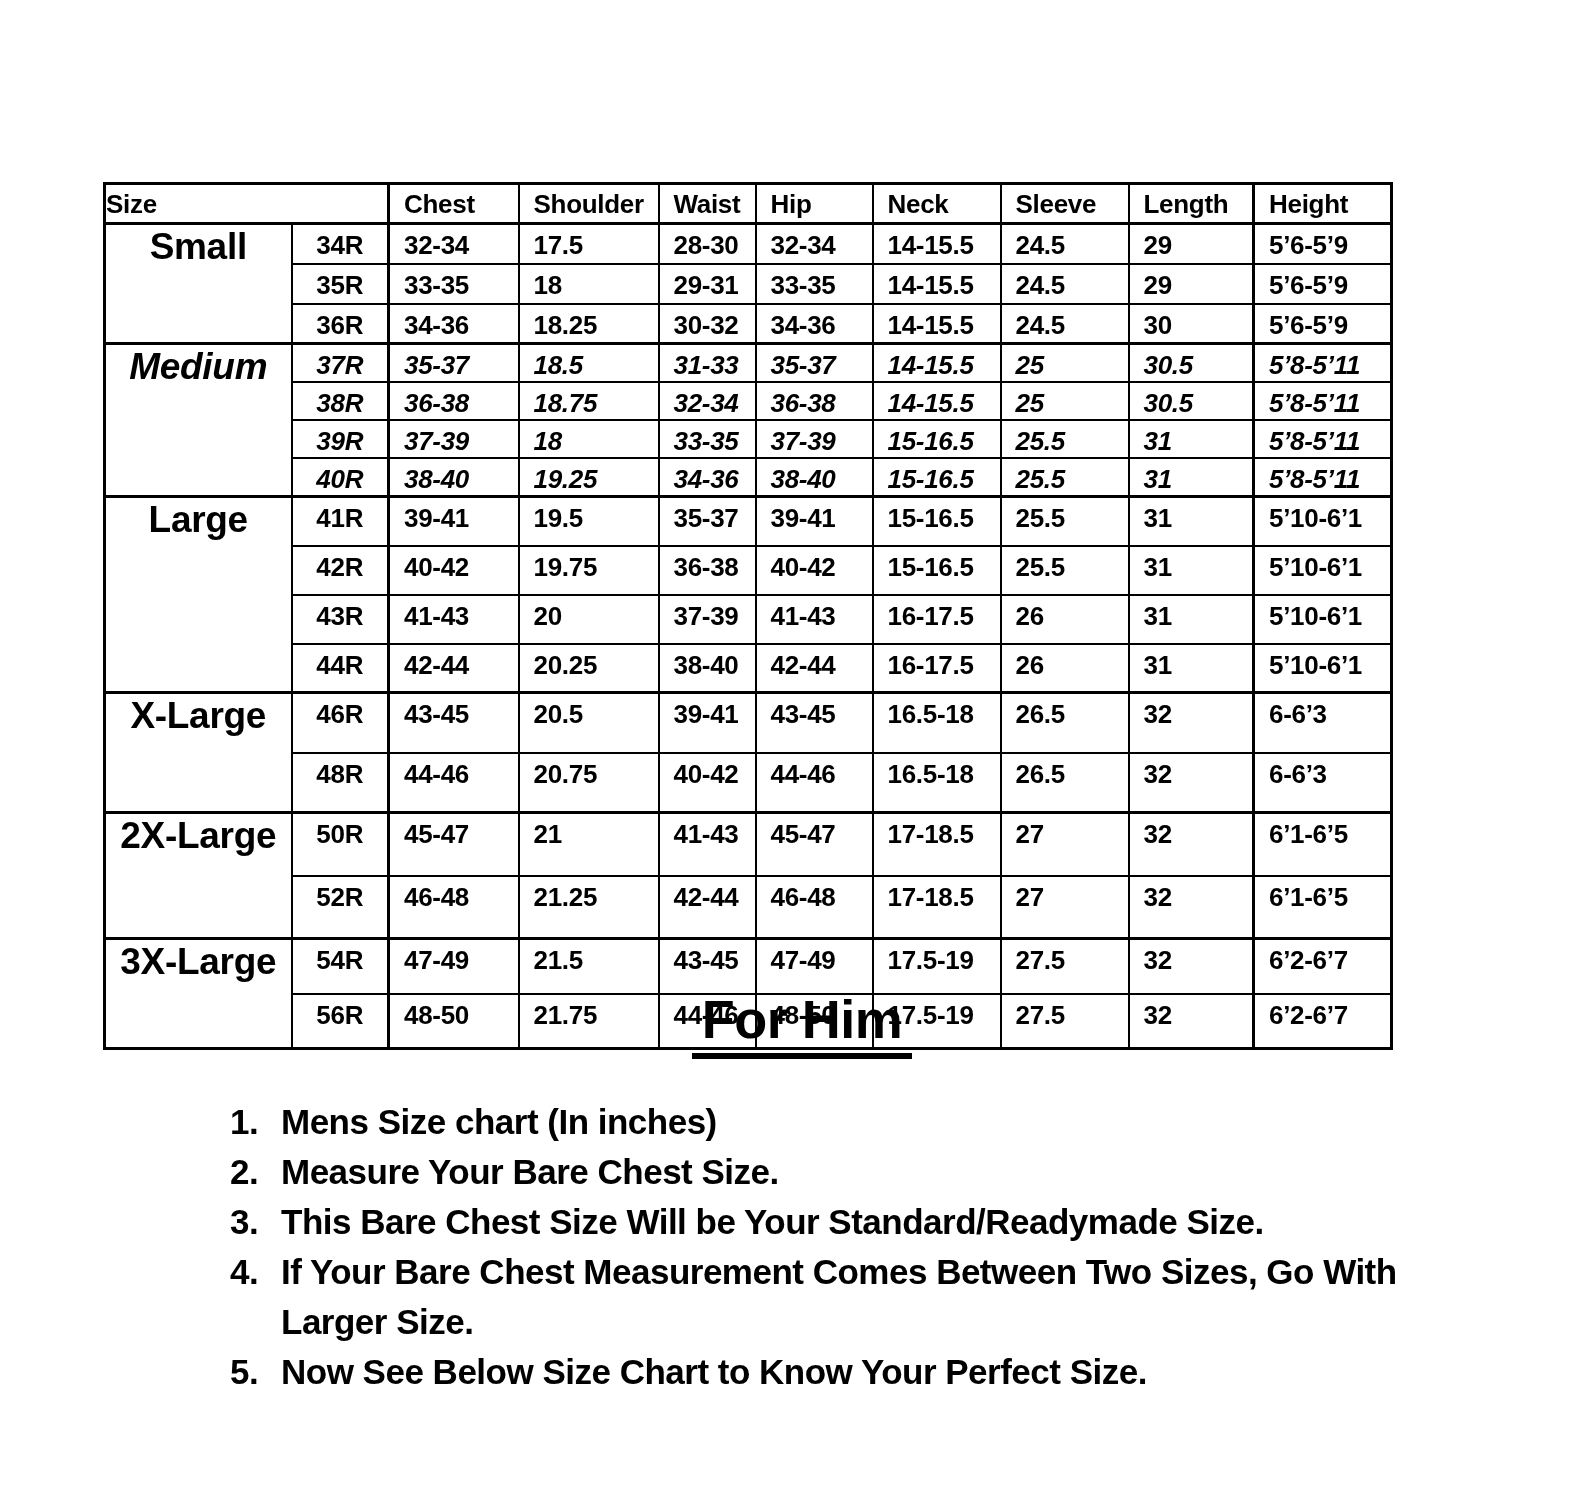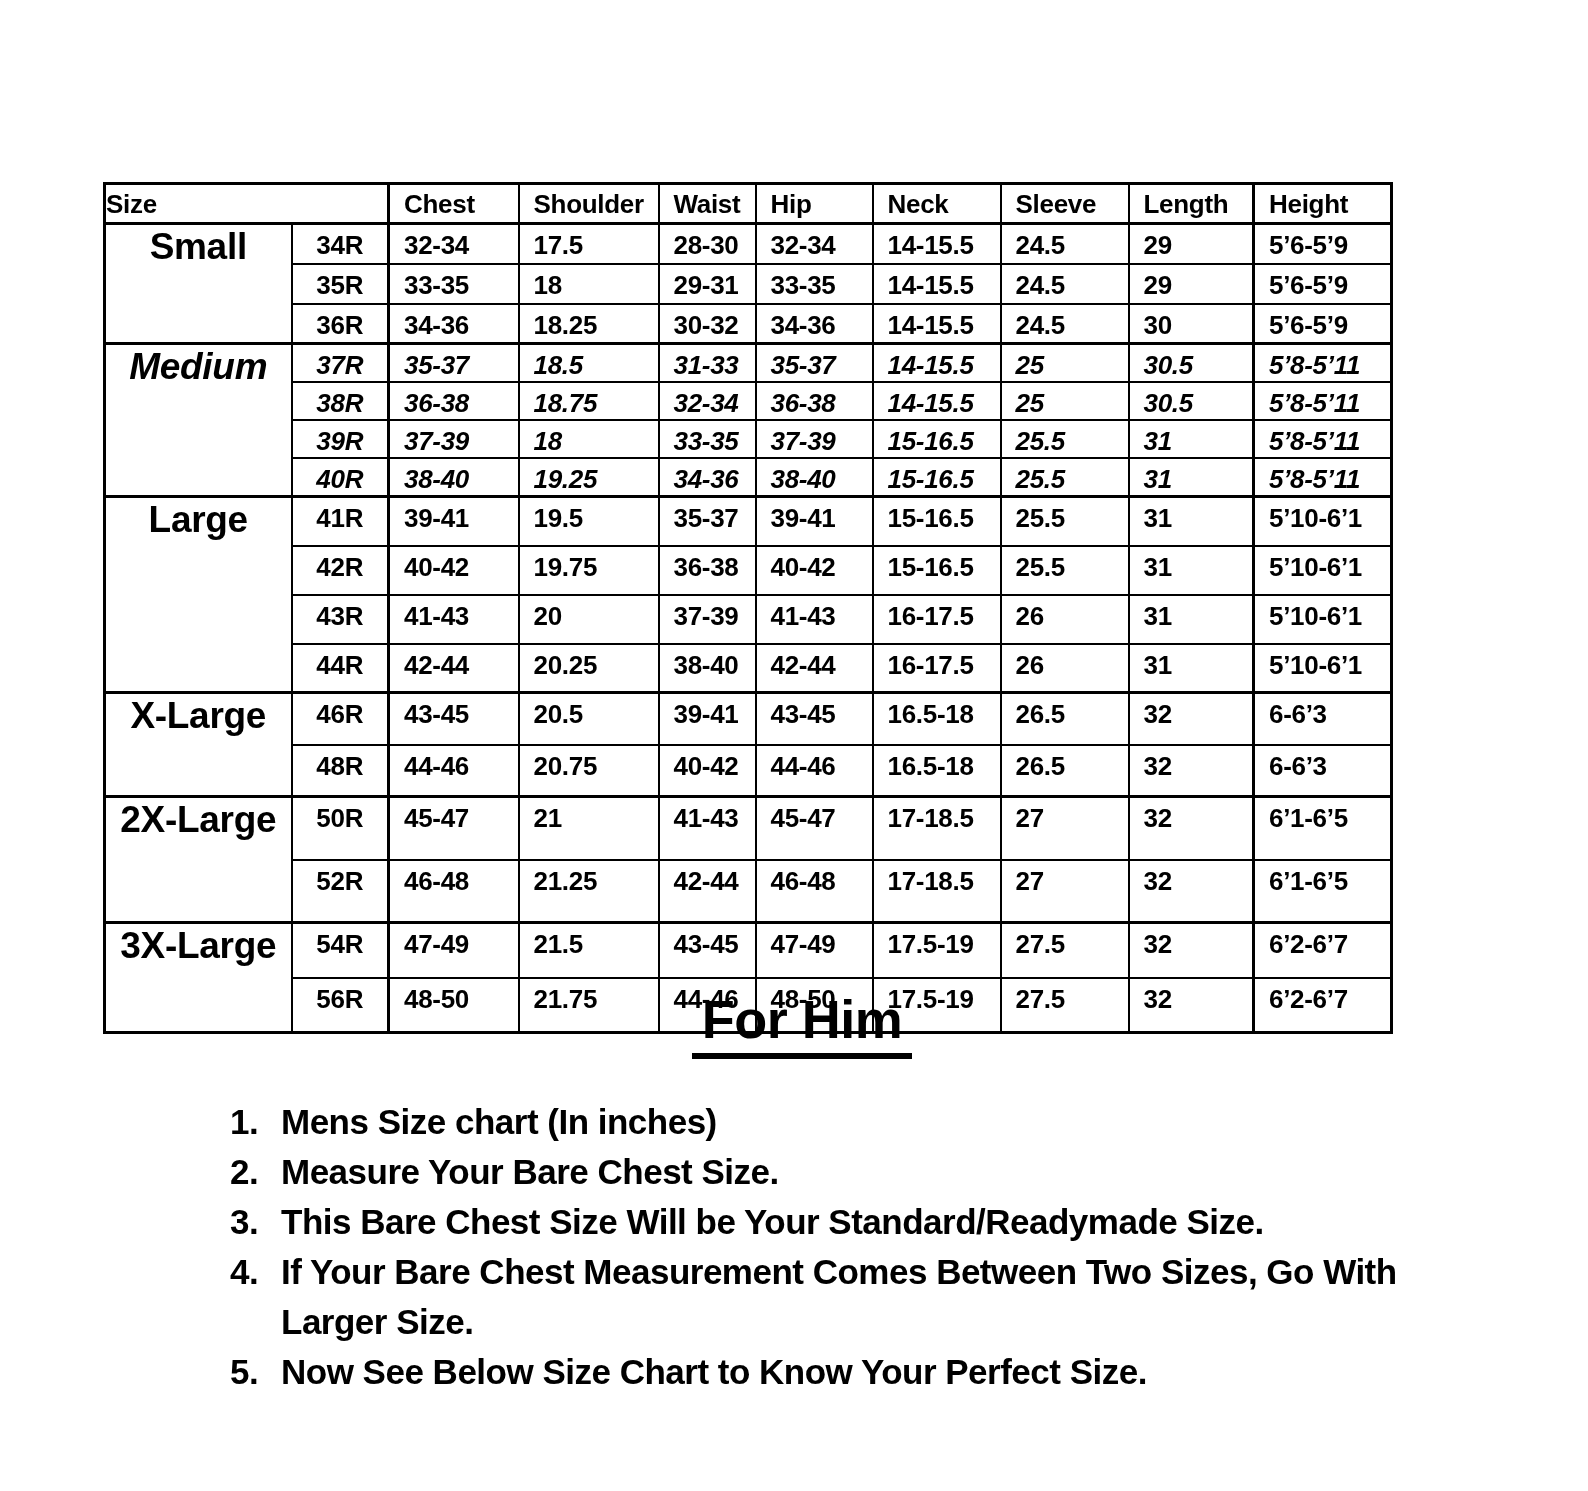--- a/index.html
+++ b/index.html
@@ -57,21 +57,21 @@
   }
   .size-chart td.code-cell {
     text-align: center;
     padding-left: 0;
   }
   .size-chart .bl { border-left: 3px solid #000; }
   .size-chart tr.gs th, .size-chart tr.gs td { border-top: 3px solid #000; }
   .size-chart tr.g0 { height: 40px; padding-left: 44px; }
   .size-chart tr.g1 { height: 36px; font-style: italic; }
   .size-chart tr.g2 { height: 49px; margin-top: 13px; }
-  .size-chart tr.g3 { height: 52px; }
+  .size-chart tr.g3 { height: 60px; }
   .size-chart tr.g4 { height: 63px; }
   .size-chart tr.g5 { height: 55px; }
 
   
   .for-him {
     position: absolute;
     top: 988px;
     left: 8px;
     width: 1588px;
     text-align: center;

